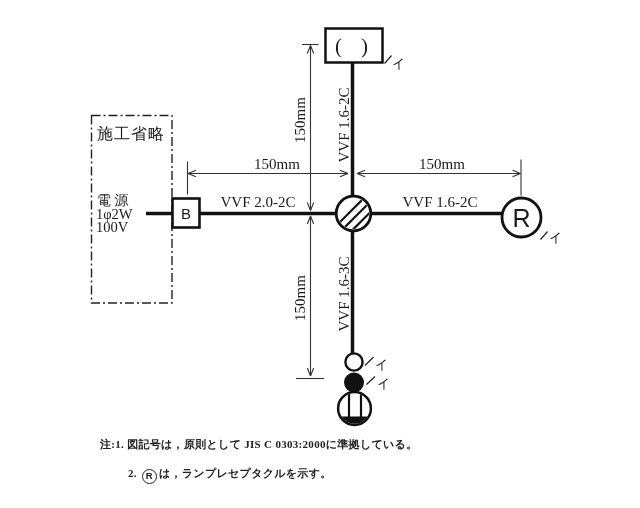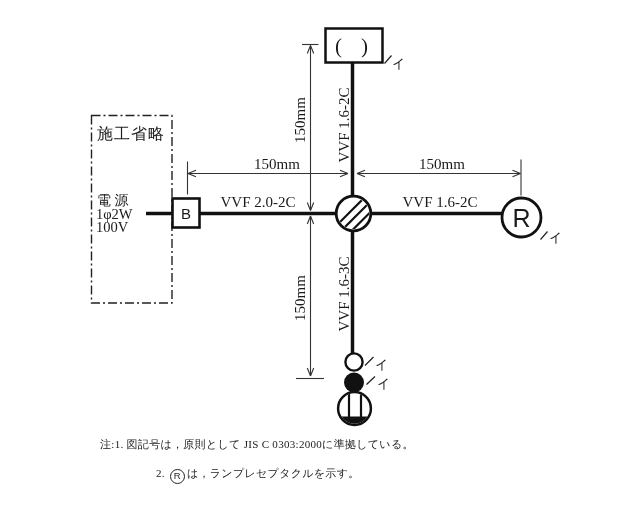--- a/index.html
+++ b/index.html
@@ -2,24 +2,24 @@
 <html><head>
 <meta charset="utf-8">
 <style>
   html,body{margin:0;padding:0;background:#fff;}
   #canvas{
     position:relative;width:640px;height:508px;background:#ffffff;overflow:hidden;
     font-family:"Liberation Serif","DejaVu Serif",serif;
   }
   svg text{font-family:"Liberation Serif","DejaVu Serif",serif;fill:#1a1a1a;}
   svg text.sans{font-family:"Liberation Sans","DejaVu Sans",sans-serif;}
-  .notes{position:absolute;color:#222;font-size:11px;letter-spacing:0.3px;white-space:nowrap;}
+  .notes{position:absolute;color:#222;font-size:11px;letter-spacing:0.3px;white-space:nowrap;font-weight:bold;}
   .note-l1{left:100px;top:437px;}
   .note-l2{left:143px;top:450px;}
-  .note-l3{left:128px;top:466px;margin-left:28px;}
+  .note-l3{left:128px;top:466px;}
   .circled-r{
     display:inline-block;width:13px;height:13px;border:1.2px solid #222;border-radius:50%;
     font-size:9.5px;line-height:12px;text-align:center;vertical-align:-2px;margin:0 2px;
     font-family:"Liberation Sans","DejaVu Sans",sans-serif;
   }
 </style>
 </head>
 <body>
 
 <div id="canvas">

